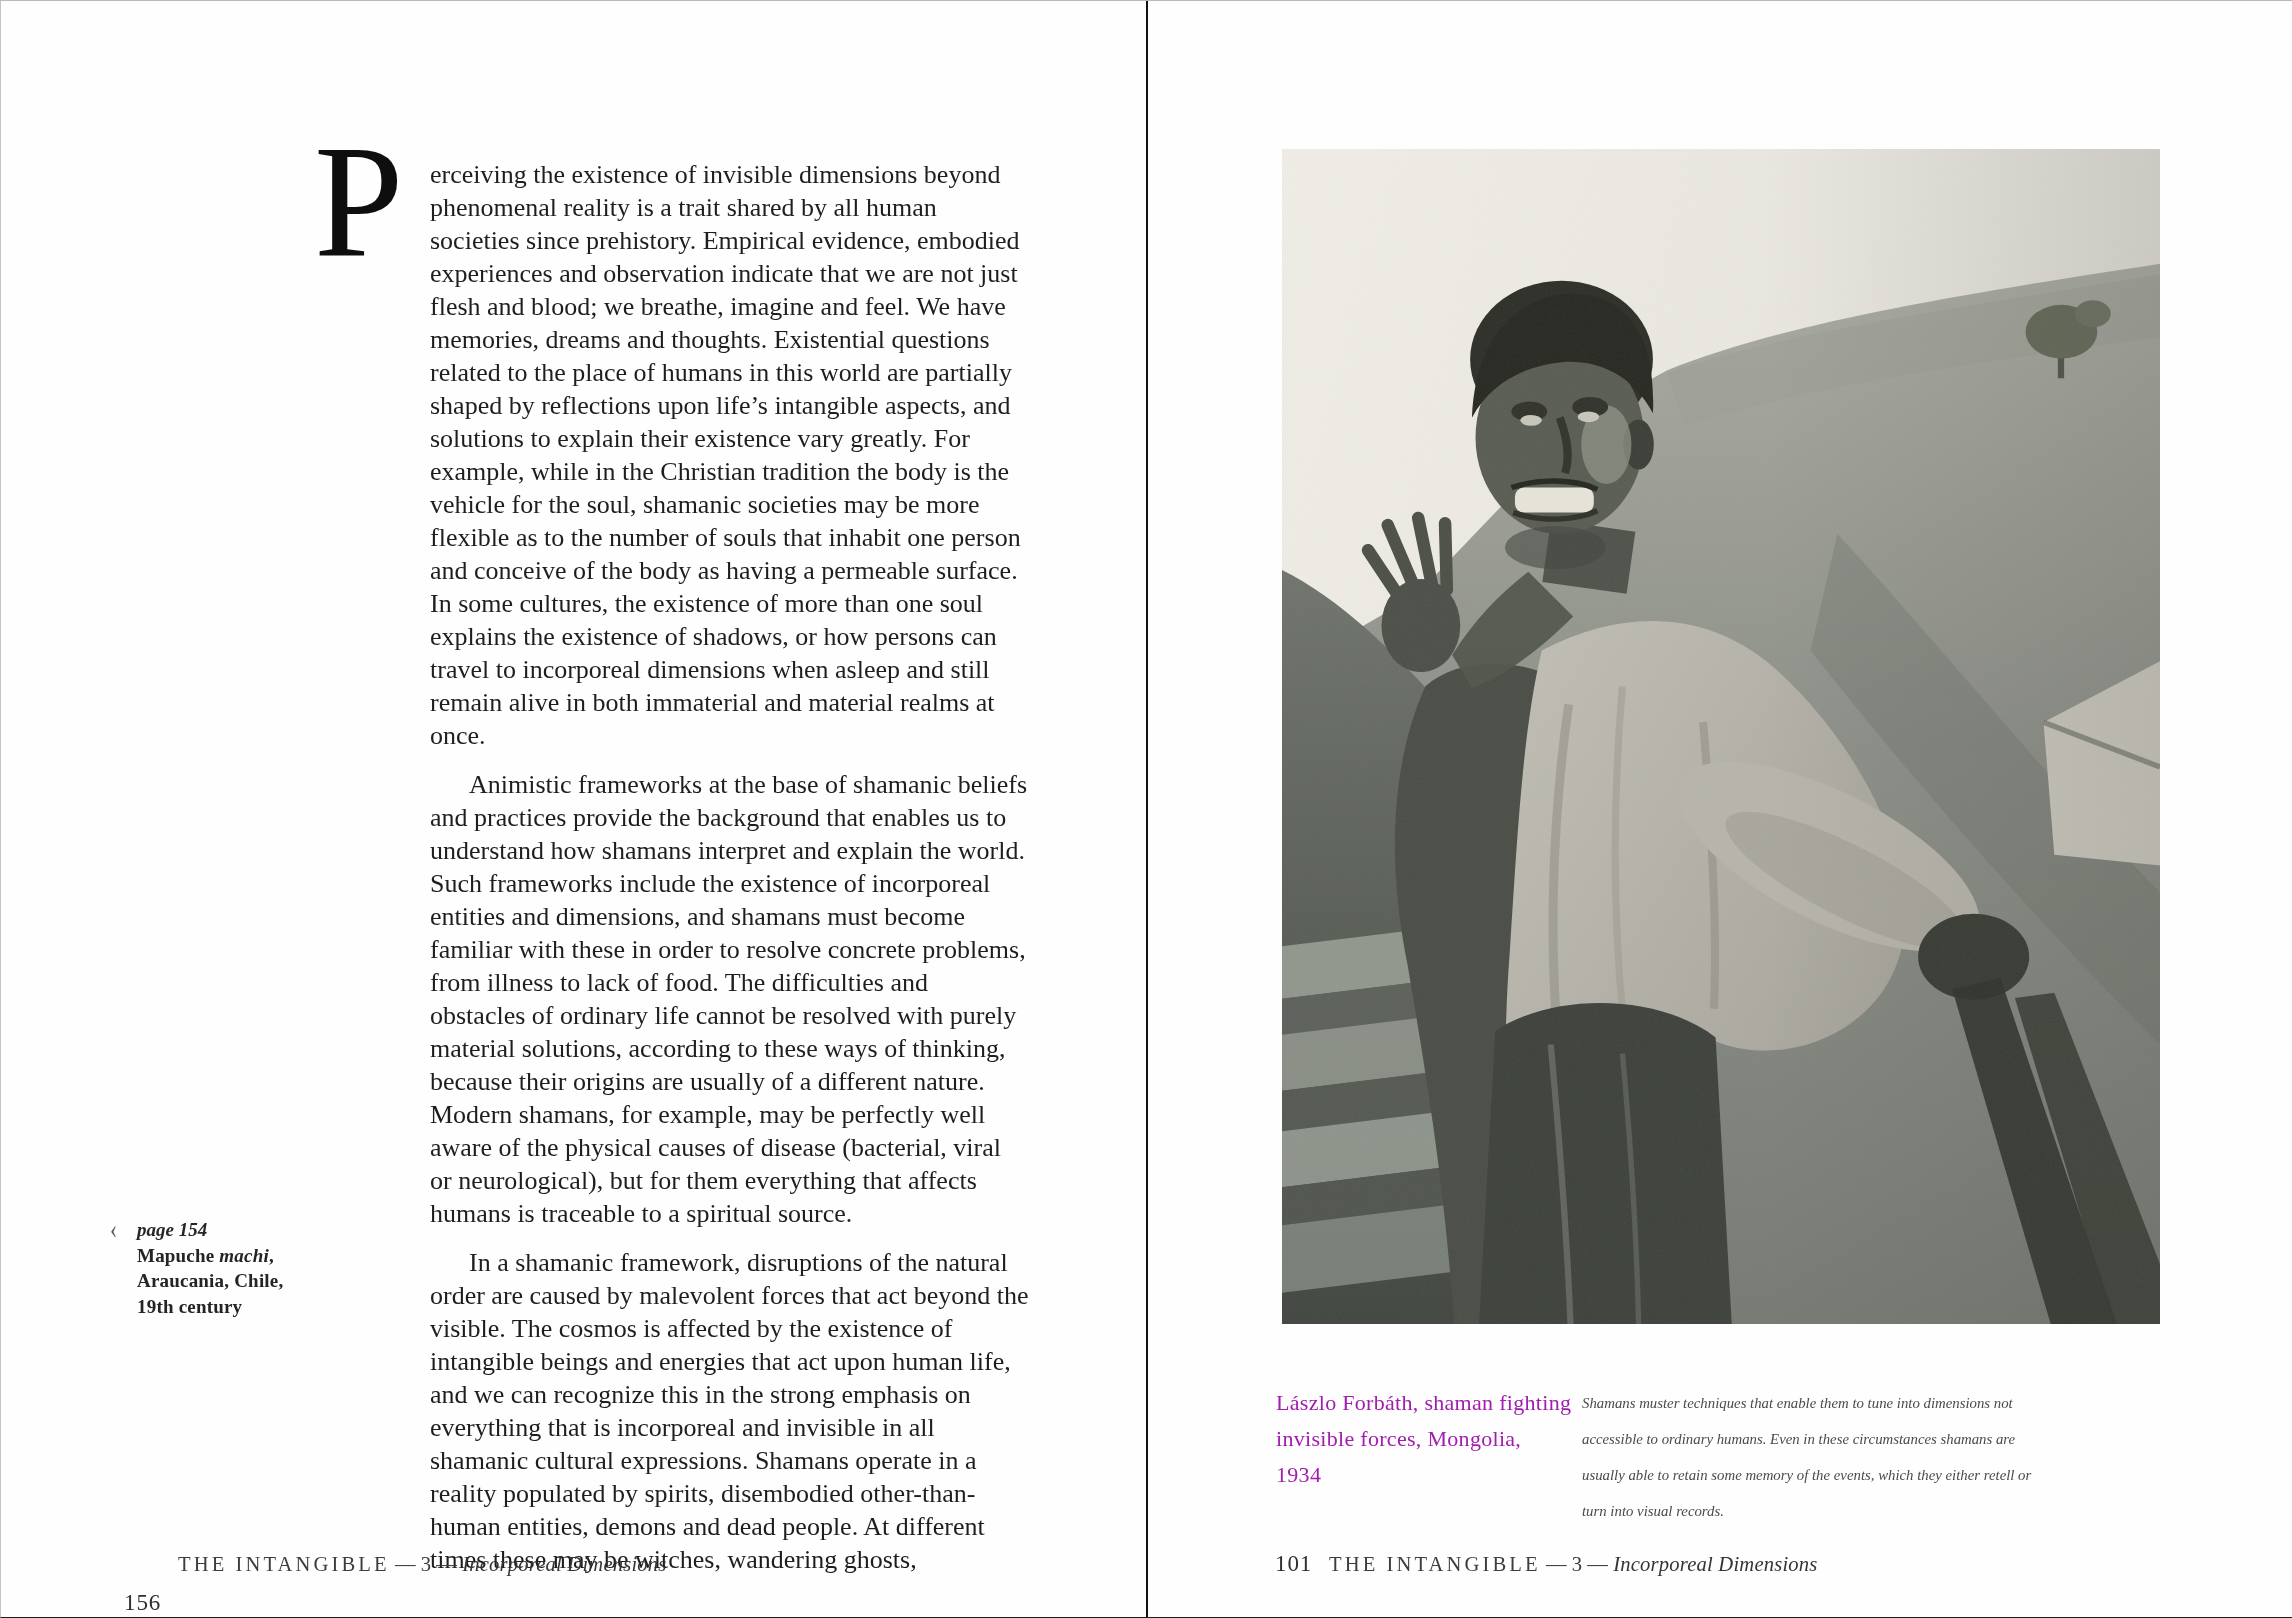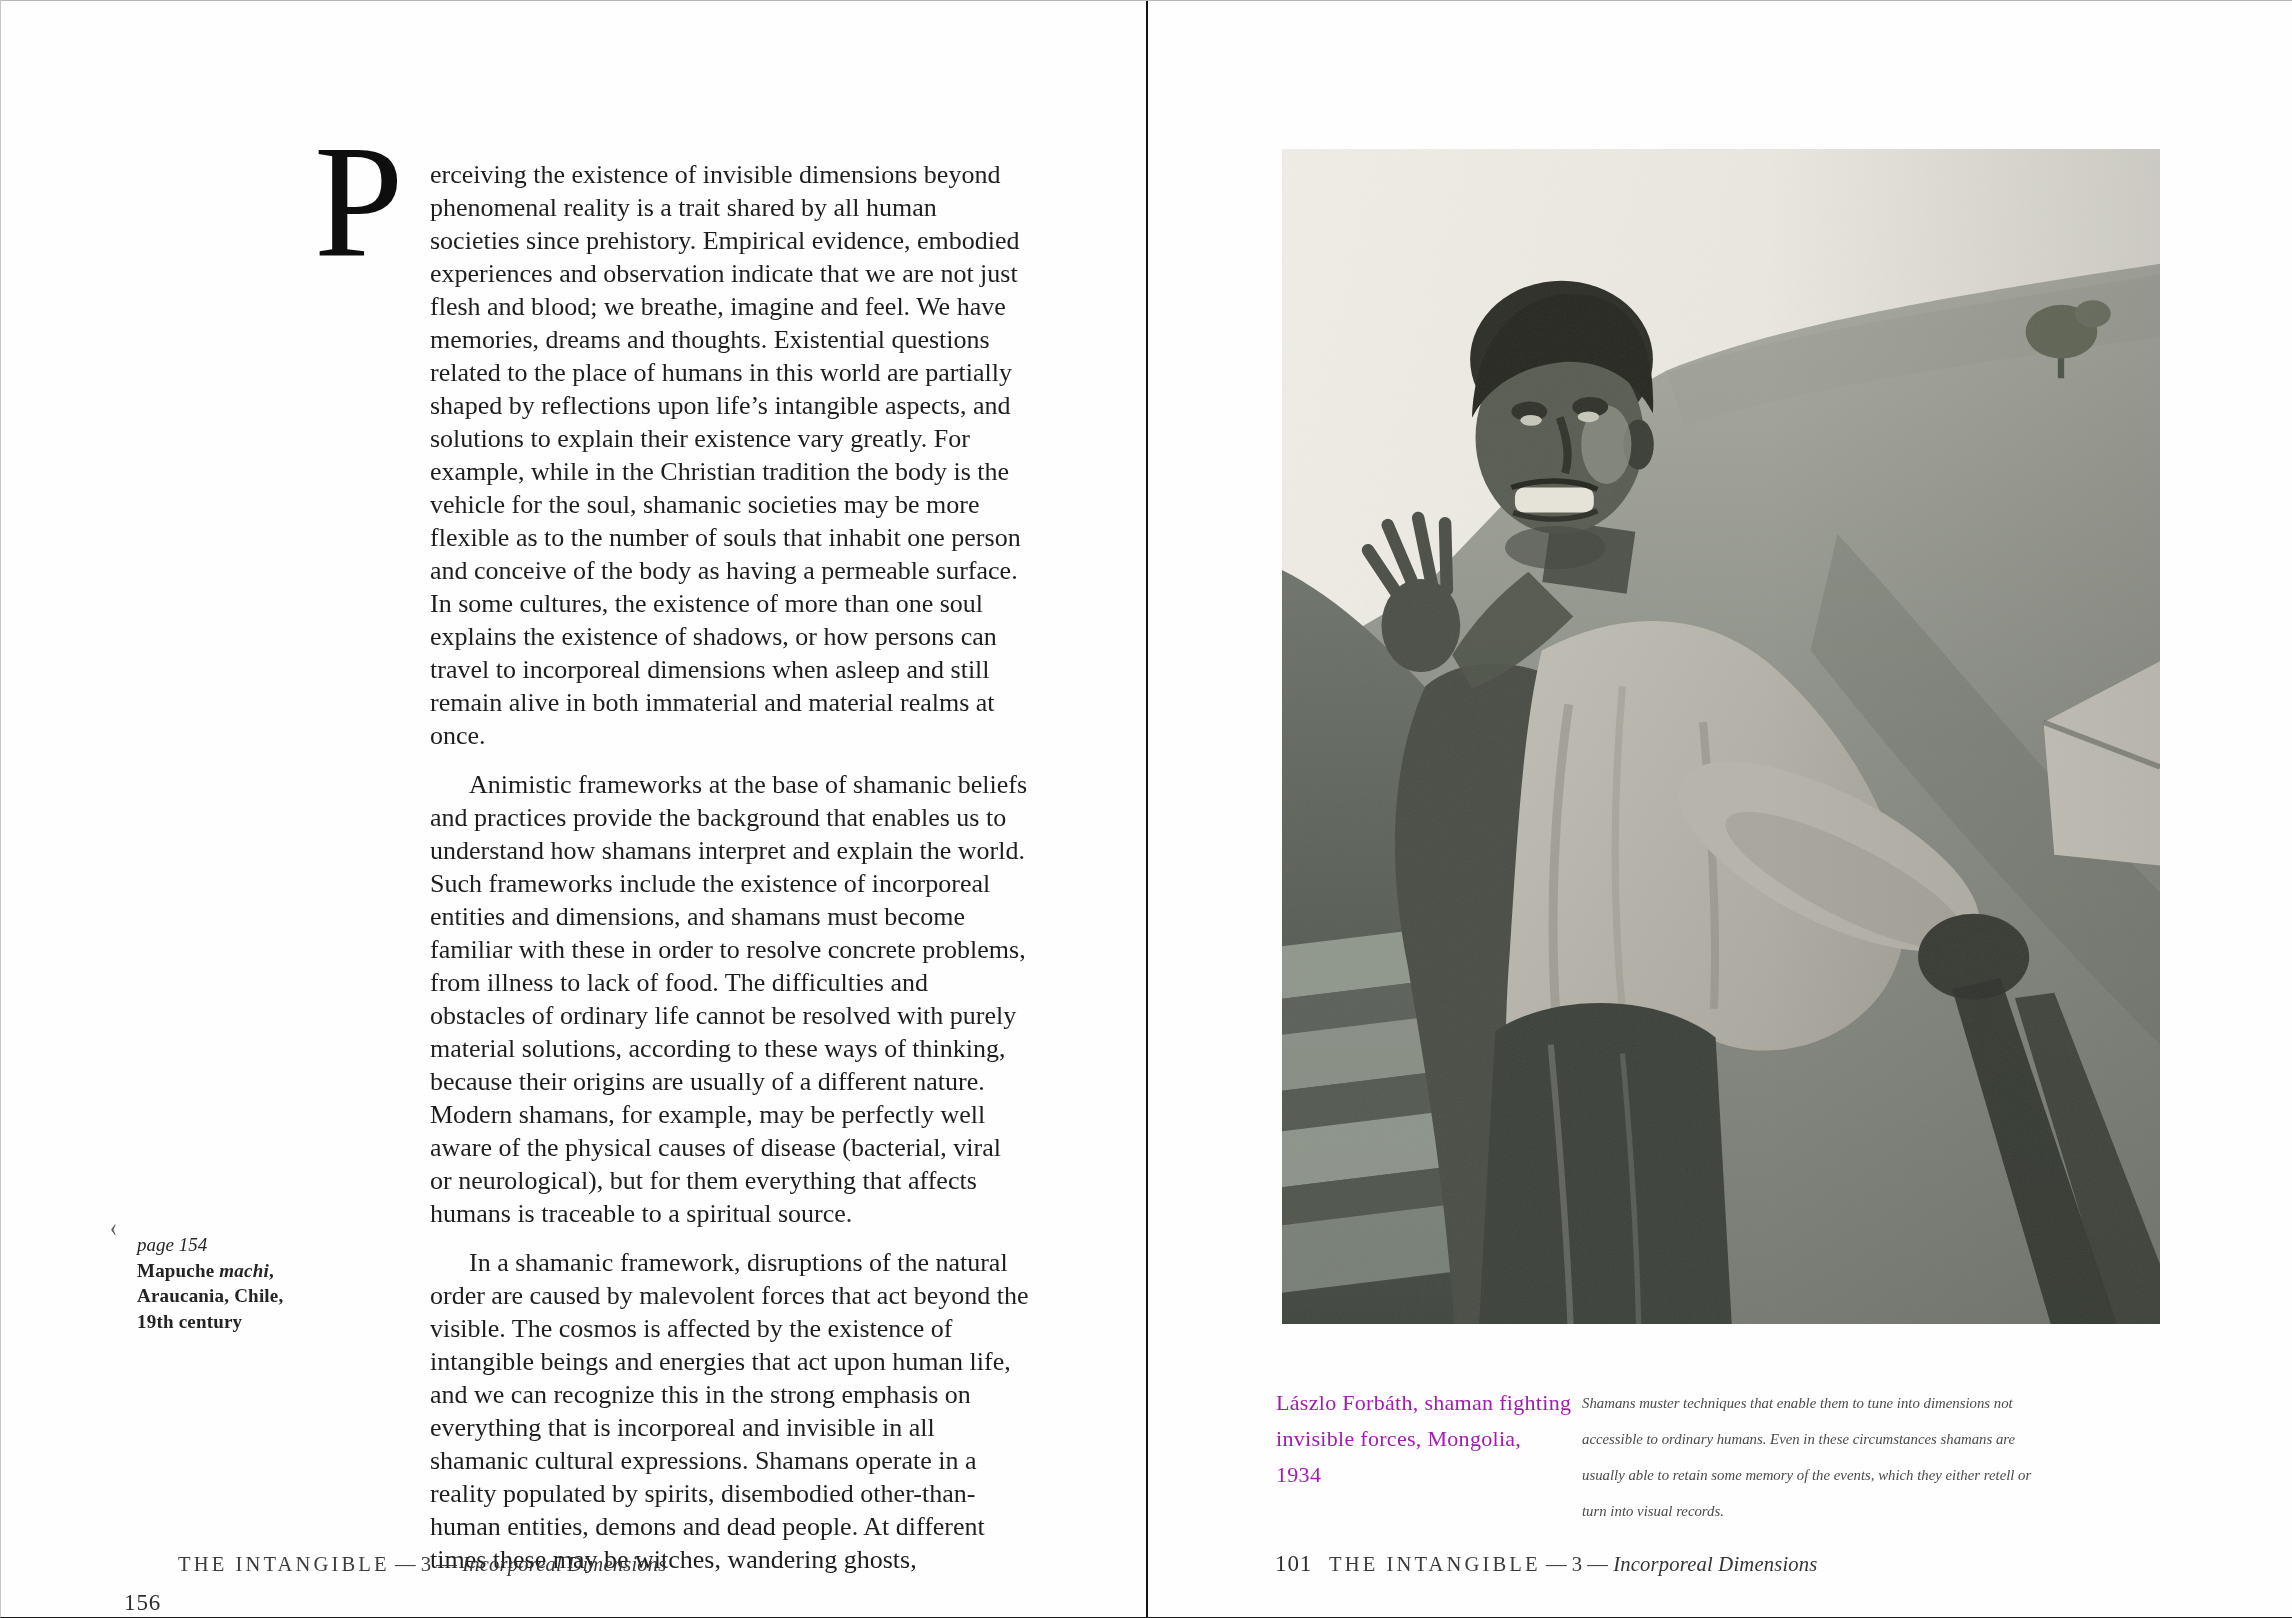--- a/index.html
+++ b/index.html
@@ -59,21 +59,21 @@
     color: #2b2b2b;
   }
   .margin-note .ref-line { display: flex; }
   .margin-note .chevron {
     width: 27px;
     color: #5a5a5a;
     font-size: 21.5px;
     transform: scaleY(1.25);
     transform-origin: left center;
   }
-  .margin-note .pageref { font-style: italic; font-weight: normal; color: #262626; margin-top: 15px; }
+  .margin-note .pageref { font-style: italic; font-weight: bold; color: #262626; }
   .margin-note .note-body { margin-left: 27px; width: 226px; }
   .margin-note .nt { font-weight: bold; color: #242424; letter-spacing: 0.2px; }
   .margin-note .nt em { font-style: italic; }
   .margin-note .note-desc { font-style: italic; color: #4b4b4b; }
   .margin-note .note-desc .roman { font-style: normal; }
 
   
   .folio-num {
     position: absolute;
     top: 1550px;

